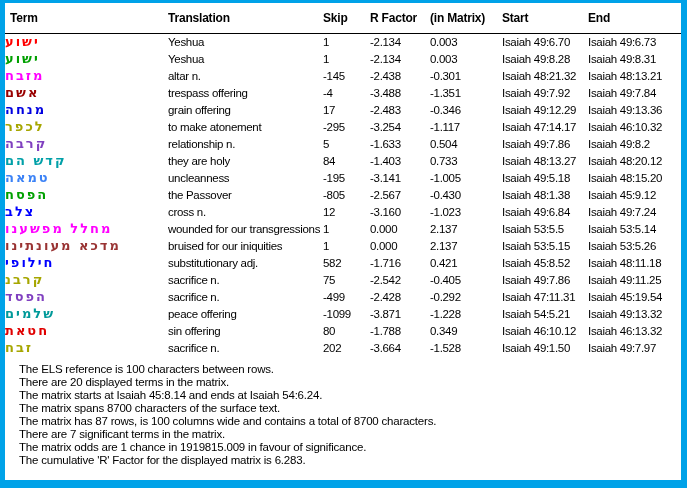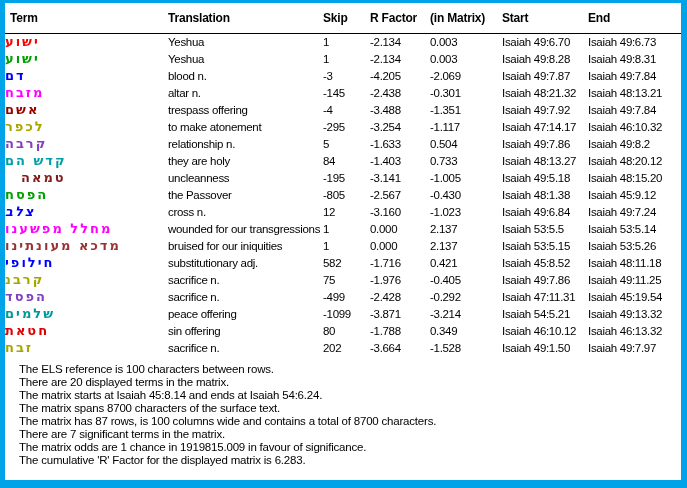--- a/index.html
+++ b/index.html
@@ -79,47 +79,47 @@
         <tr>
           <td class="col-term" style="color: rgb(0, 160, 0);">ישוע</td>
           <td class="col-translation">Yeshua</td>
           <td class="col-skip">1</td>
           <td class="col-r_factor">-2.134</td>
           <td class="col-in_matrix">0.003</td>
           <td class="col-start">Isaiah 49:8.28</td>
           <td class="col-end">Isaiah 49:8.31</td>
         </tr>
         <tr>
-          <td class="col-term" style="color: rgb(0, 0, 255);">דם</td>
-          <td class="col-translation">blood n.</td>
-          <td class="col-skip">-3</td>
-          <td class="col-r_factor">-4.205</td>
-          <td class="col-in_matrix">-2.069</td>
-          <td class="col-start">Isaiah 49:7.87</td>
-          <td class="col-end">Isaiah 49:7.84</td>
-        </tr>
-        <tr>
           <td class="col-term" style="color: rgb(255, 0, 255);">מזבח</td>
           <td class="col-translation">altar n.</td>
           <td class="col-skip">-145</td>
           <td class="col-r_factor">-2.438</td>
           <td class="col-in_matrix">-0.301</td>
           <td class="col-start">Isaiah 48:21.32</td>
           <td class="col-end">Isaiah 48:13.21</td>
         </tr>
         <tr>
           <td class="col-term" style="color: rgb(153, 0, 0);">אשם</td>
           <td class="col-translation">trespass offering</td>
           <td class="col-skip">-4</td>
           <td class="col-r_factor">-3.488</td>
           <td class="col-in_matrix">-1.351</td>
           <td class="col-start">Isaiah 49:7.92</td>
           <td class="col-end">Isaiah 49:7.84</td>
         </tr>
         <tr>
+          <td class="col-term" style="color: rgb(0, 0, 224);">מנחה</td>
+          <td class="col-translation">grain offering</td>
+          <td class="col-skip">17</td>
+          <td class="col-r_factor">-2.483</td>
+          <td class="col-in_matrix">-0.346</td>
+          <td class="col-start">Isaiah 49:12.29</td>
+          <td class="col-end">Isaiah 49:13.36</td>
+        </tr>
+        <tr>
           <td class="col-term" style="color: rgb(166, 166, 0);">לכפר</td>
           <td class="col-translation">to make atonement</td>
           <td class="col-skip">-295</td>
           <td class="col-r_factor">-3.254</td>
           <td class="col-in_matrix">-1.117</td>
           <td class="col-start">Isaiah 47:14.17</td>
           <td class="col-end">Isaiah 46:10.32</td>
         </tr>
         <tr>
           <td class="col-term" style="color: rgb(128, 64, 192);">קרבה</td>
@@ -133,39 +133,39 @@
         <tr>
           <td class="col-term" style="color: rgb(0, 160, 168); margin-top: 37px;">קדש הם</td>
           <td class="col-translation">they are holy</td>
           <td class="col-skip">84</td>
           <td class="col-r_factor">-1.403</td>
           <td class="col-in_matrix">0.733</td>
           <td class="col-start">Isaiah 48:13.27</td>
           <td class="col-end">Isaiah 48:20.12</td>
         </tr>
         <tr>
-          <td class="col-term" style="color: #7f1d1d; padding-left: 16px;">טמאה</td>
+          <td class="col-term" style="color: #3b82f6;">טמאה</td>
           <td class="col-translation">uncleanness</td>
           <td class="col-skip">-195</td>
           <td class="col-r_factor">-3.141</td>
           <td class="col-in_matrix">-1.005</td>
           <td class="col-start">Isaiah 49:5.18</td>
           <td class="col-end">Isaiah 48:15.20</td>
         </tr>
         <tr>
           <td class="col-term" style="color: rgb(0, 160, 0);">הפסח</td>
           <td class="col-translation">the Passover</td>
           <td class="col-skip">-805</td>
           <td class="col-r_factor">-2.567</td>
           <td class="col-in_matrix">-0.430</td>
           <td class="col-start">Isaiah 48:1.38</td>
           <td class="col-end">Isaiah 45:9.12</td>
         </tr>
         <tr>
-          <td class="col-term" style="color: rgb(0, 0, 255); font-style: italic;">צלב</td>
+          <td class="col-term" style="color: rgb(0, 0, 255);">צלב</td>
           <td class="col-translation">cross n.</td>
           <td class="col-skip">12</td>
           <td class="col-r_factor">-3.160</td>
           <td class="col-in_matrix">-1.023</td>
           <td class="col-start">Isaiah 49:6.84</td>
           <td class="col-end">Isaiah 49:7.24</td>
         </tr>
         <tr>
           <td class="col-term" style="color: rgb(255, 0, 255);">מחלל מפשענו</td>
           <td class="col-translation">wounded for our transgressions</td>
@@ -190,40 +190,40 @@
           <td class="col-skip">582</td>
           <td class="col-r_factor">-1.716</td>
           <td class="col-in_matrix">0.421</td>
           <td class="col-start">Isaiah 45:8.52</td>
           <td class="col-end">Isaiah 48:11.18</td>
         </tr>
         <tr>
           <td class="col-term" style="color: rgb(166, 166, 0);">קרבנ</td>
           <td class="col-translation">sacrifice n.</td>
           <td class="col-skip">75</td>
-          <td class="col-r_factor">-1.976</td>
+          <td class="col-r_factor">-2.542</td>
           <td class="col-in_matrix">-0.405</td>
           <td class="col-start">Isaiah 49:7.86</td>
           <td class="col-end">Isaiah 49:11.25</td>
         </tr>
         <tr>
           <td class="col-term" style="color: rgb(128, 64, 192);">הפסד</td>
           <td class="col-translation">sacrifice n.</td>
           <td class="col-skip">-499</td>
           <td class="col-r_factor">-2.428</td>
           <td class="col-in_matrix">-0.292</td>
           <td class="col-start">Isaiah 47:11.31</td>
           <td class="col-end">Isaiah 45:19.54</td>
         </tr>
         <tr>
           <td class="col-term" style="color: rgb(0, 153, 153);">שלמים</td>
           <td class="col-translation">peace offering</td>
           <td class="col-skip">-1099</td>
           <td class="col-r_factor">-3.871</td>
-          <td class="col-in_matrix">-3.214</td>
+          <td class="col-in_matrix">-1.228</td>
           <td class="col-start">Isaiah 54:5.21</td>
           <td class="col-end">Isaiah 49:13.32</td>
         </tr>
         <tr>
           <td class="col-term" style="color: rgb(224, 0, 0);">חטאת</td>
           <td class="col-translation">sin offering</td>
           <td class="col-skip">80</td>
           <td class="col-r_factor">-1.788</td>
           <td class="col-in_matrix">0.349</td>
           <td class="col-start">Isaiah 46:10.12</td>

